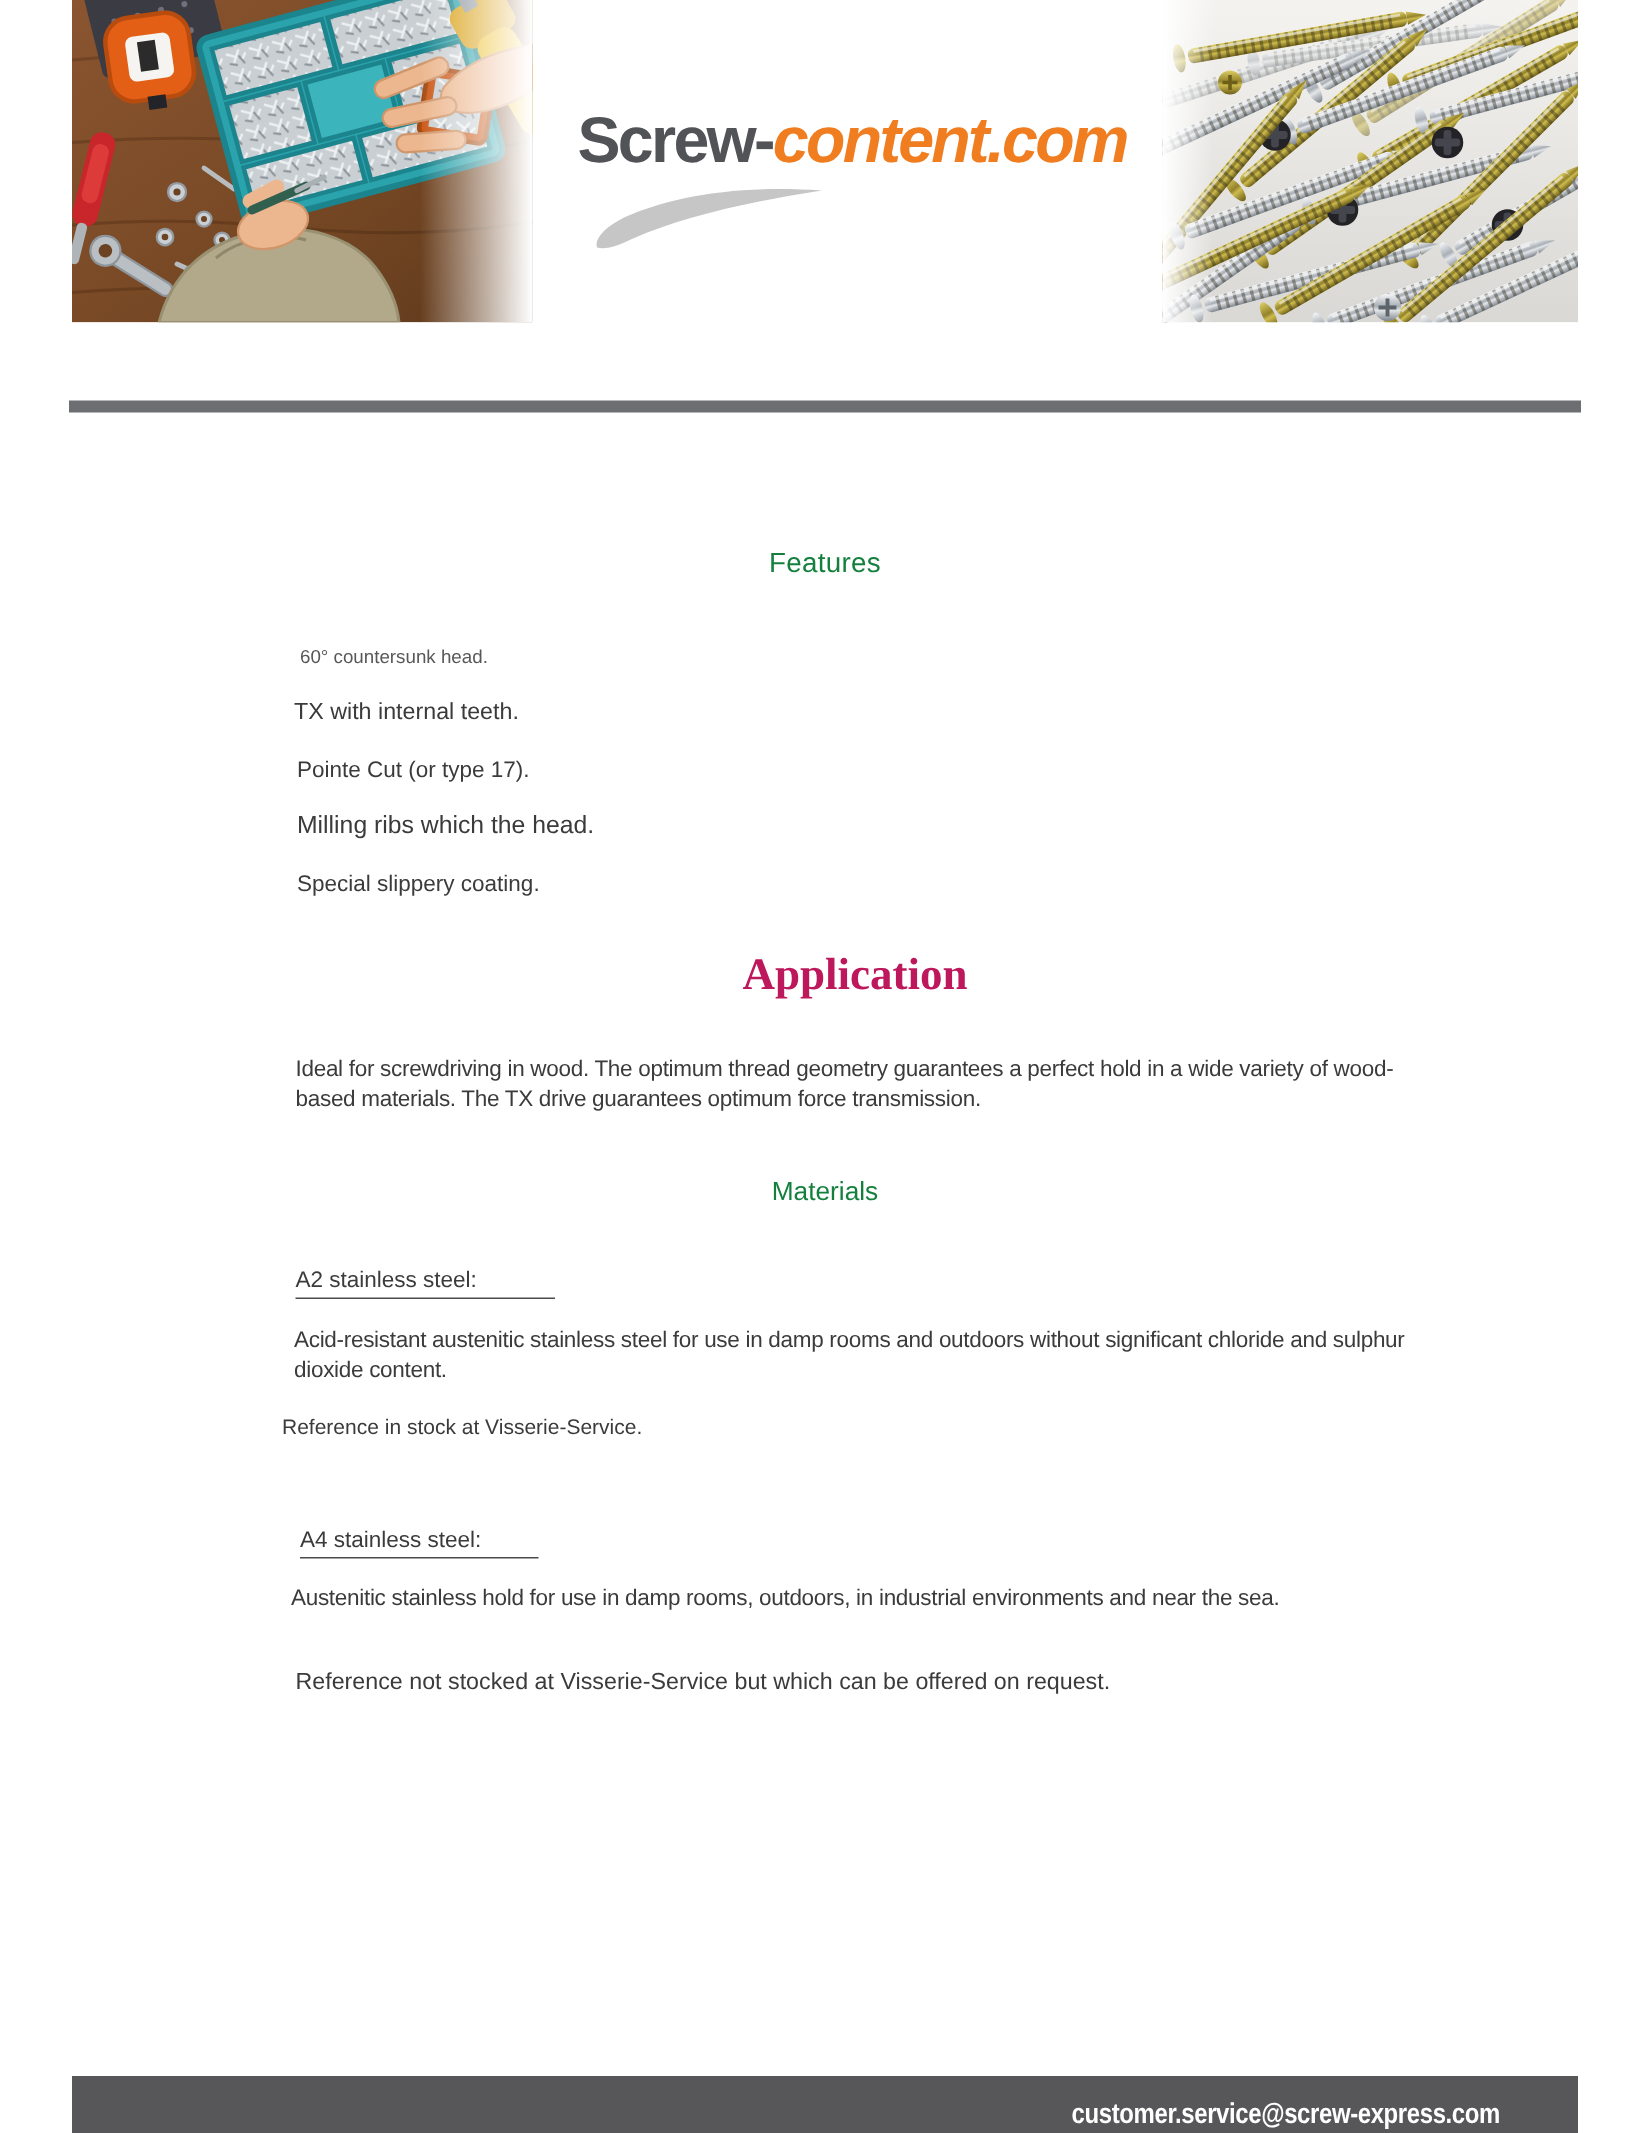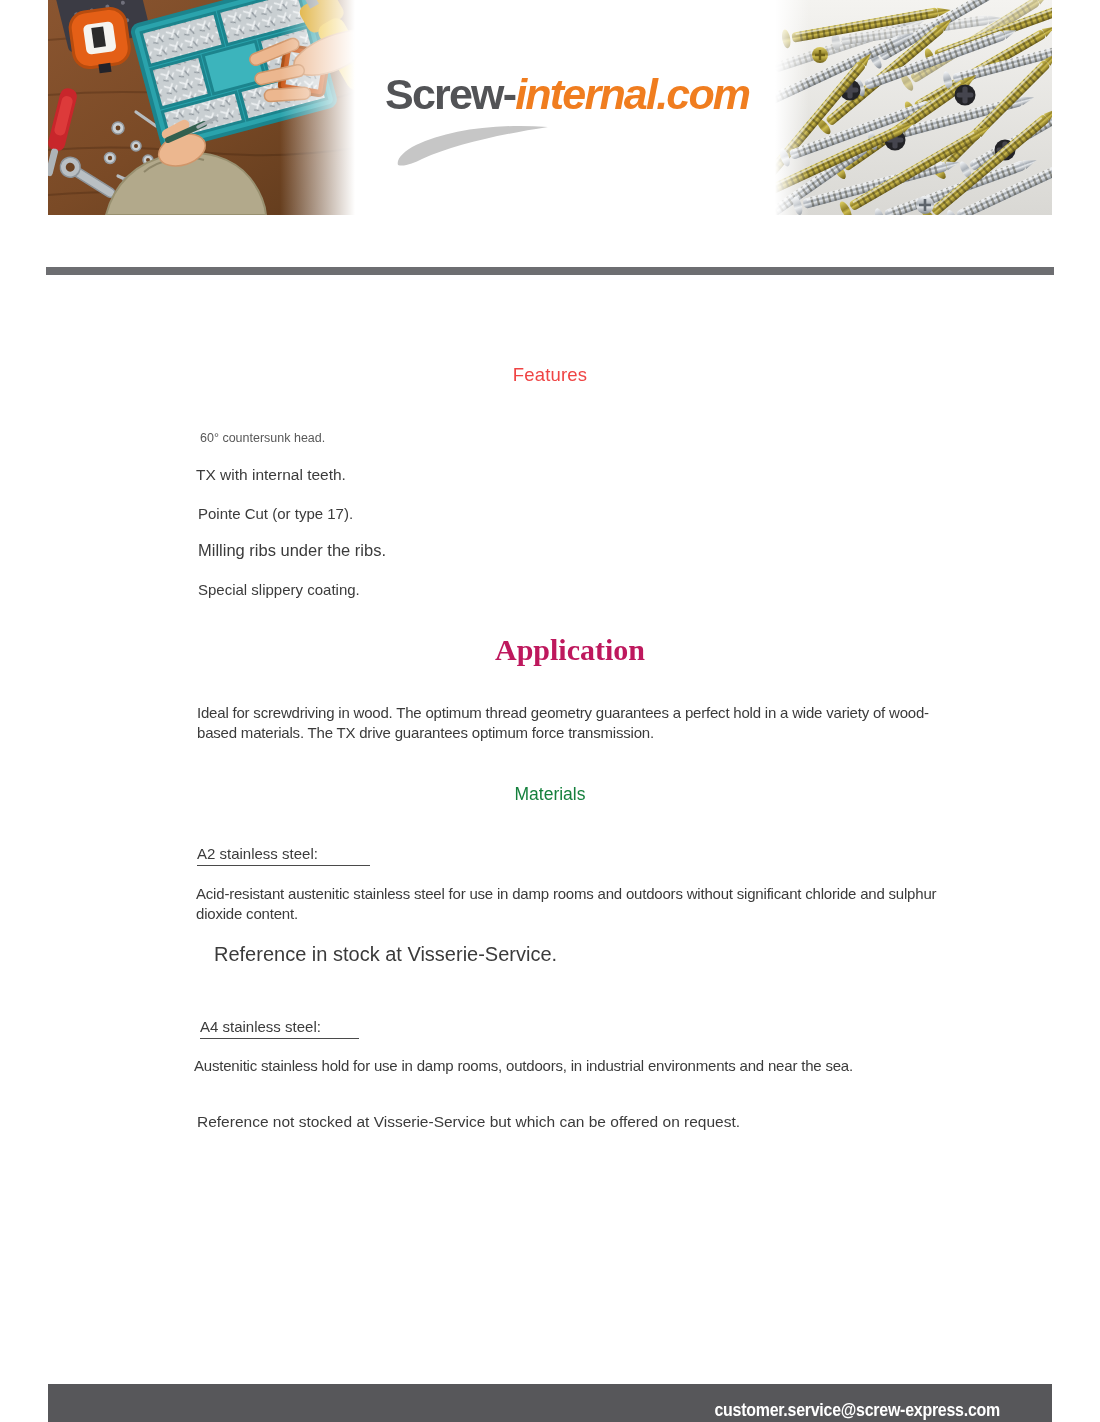--- a/index.html
+++ b/index.html
@@ -27,39 +27,39 @@
     background:var(--accent-orange,#e87422);
     display:flex;align-items:center;justify-content:center;
   }
   .banner-text{
     color:#ffffff;font-size:47px;font-weight:bold;line-height:1;
     transform:scaleX(.82);letter-spacing:-1px;padding-bottom:5px;white-space:nowrap;
   }
   .strip{position:absolute;left:46px;top:267px;width:1008px;height:8px;background:var(--strip-gray,#6d6e71);}
   
   .h-center{position:absolute;left:0;width:1100px;text-align:center;margin:0;font-weight:normal;}
-  .h-features{top:364px;font-size:18.5px;color:#ef4444;letter-spacing:.2px;}
+  .h-features{top:364px;font-size:18.5px;color:#15803d;letter-spacing:.2px;}
   .h-application{
     top:633px;font-family:"Liberation Serif","DejaVu Serif",serif;
     font-size:30px;font-weight:bold;color:#be185d;margin-left:20px;
   }
   .h-materials{top:784px;font-size:17.5px;color:#15803d;}
   .t{position:absolute;color:var(--text-dark,#3b3b3b);margin:0;}
   .feat-0{left:200px;top:431px;font-size:12.5px;color:#585858;}
   .feat-1{left:196px;top:466px;font-size:15.5px;}
   .feat-2{left:198px;top:505px;font-size:15px;}
   .feat-3{left:198px;top:541px;font-size:16.5px;}
   .feat-4{left:198px;top:581px;font-size:15px;}
   .app-text{left:197px;top:703px;width:762px;font-size:15px;line-height:19.5px;letter-spacing:-.2px;}
   .mat-label{font-size:15px;}
   .mat-label span{border-bottom:1.5px solid #4a4a4a;padding-bottom:3px;display:inline-block;}
   .a2-label{left:197px;top:845px;}
   .a2-label span{padding-right:52px;}
   .a2-desc{left:196px;top:884px;width:762px;font-size:15px;line-height:19.5px;letter-spacing:-.2px;}
-  .a2-ref{left:214px;top:943px;font-size:20px;}
+  .a2-ref{left:188px;top:943px;font-size:14px;}
   .a4-label{left:200px;top:1018px;}
   .a4-label span{padding-right:38px;}
   .a4-desc{left:194px;top:1056px;width:780px;font-size:15px;line-height:19.5px;letter-spacing:-.2px;}
   .a4-ref{left:197px;top:1113px;font-size:15.5px;}
   
   .footer{
     position:absolute;left:48px;top:1384px;width:1004px;height:52px;box-sizing:border-box;
     background:var(--footer-gray,#58585a);
     display:flex;align-items:center;justify-content:flex-end;padding-right:52px;
   }
@@ -189,21 +189,21 @@
           <ellipse cx="134" cy="150" rx="24" ry="15" fill="#ecb78f" stroke="#d0966a" stroke-width="1.5" transform="rotate(-18 134 150)"></ellipse>
           <rect x="112" y="132" width="30" height="10" rx="5" fill="#ecb78f" transform="rotate(-28 112 132)"></rect>
           <path d="M120,140 L156,124" stroke="#32604f" stroke-width="6" stroke-linecap="round"></path>
           <path d="M150,127 L168,118" stroke="#aab1b5" stroke-width="3.5" stroke-linecap="round"></path>
         </g>
         <rect x="232" y="0" width="75" height="215" fill="url(#fadeR)"></rect>
       </svg>
     </div>
 
     <div class="logo">
-      <div class="logo-text"><span class="logo-dark">Screw-</span><span class="logo-orange">internal.com</span></div>
+      <div class="logo-text"><span class="logo-dark">Screw-</span><span class="logo-orange">content.com</span></div>
       <svg class="swoosh" viewBox="0 0 160 48">
         <path d="M156,6 C100,2 55,10 24,24 C12,30 4,38 6,44 C12,46 22,42 30,38 C62,24 104,14 156,6 Z" fill="#c6c6c6"></path>
       </svg>
     </div>
 
     <div class="photo photo-right">
       <svg viewBox="0 0 277 215" preserveAspectRatio="none">
         <defs>
           <linearGradient id="bgR" x1="0" y1="0" x2="0" y2="1">
             <stop offset="0" stop-color="#f4f3f0"></stop>
@@ -280,21 +280,21 @@
     </div>
   </div>
 
   <div class="strip"></div>
 
   <main>
     <h2 class="h-center h-features">Features</h2>
     <div class="t feat-0">60° countersunk head.</div>
     <div class="t feat-1">TX with internal teeth.</div>
     <div class="t feat-2">Pointe Cut (or type 17).</div>
-    <div class="t feat-3">Milling ribs under the ribs.</div>
+    <div class="t feat-3">Milling ribs which the head.</div>
     <div class="t feat-4">Special slippery coating.</div>
 
     <h2 class="h-center h-application">Application</h2>
     <p class="t app-text">Ideal for screwdriving in wood. The optimum thread geometry guarantees a perfect hold in a wide variety of wood-based materials. The TX drive guarantees optimum force transmission.</p>
 
     <h2 class="h-center h-materials">Materials</h2>
 
     <div class="t mat-label a2-label"><span>A2 stainless steel:</span></div>
     <p class="t a2-desc">Acid-resistant austenitic stainless steel for use in damp rooms and outdoors without significant chloride and sulphur dioxide content.</p>
     <p class="t a2-ref">Reference in stock at Visserie-Service.</p>

